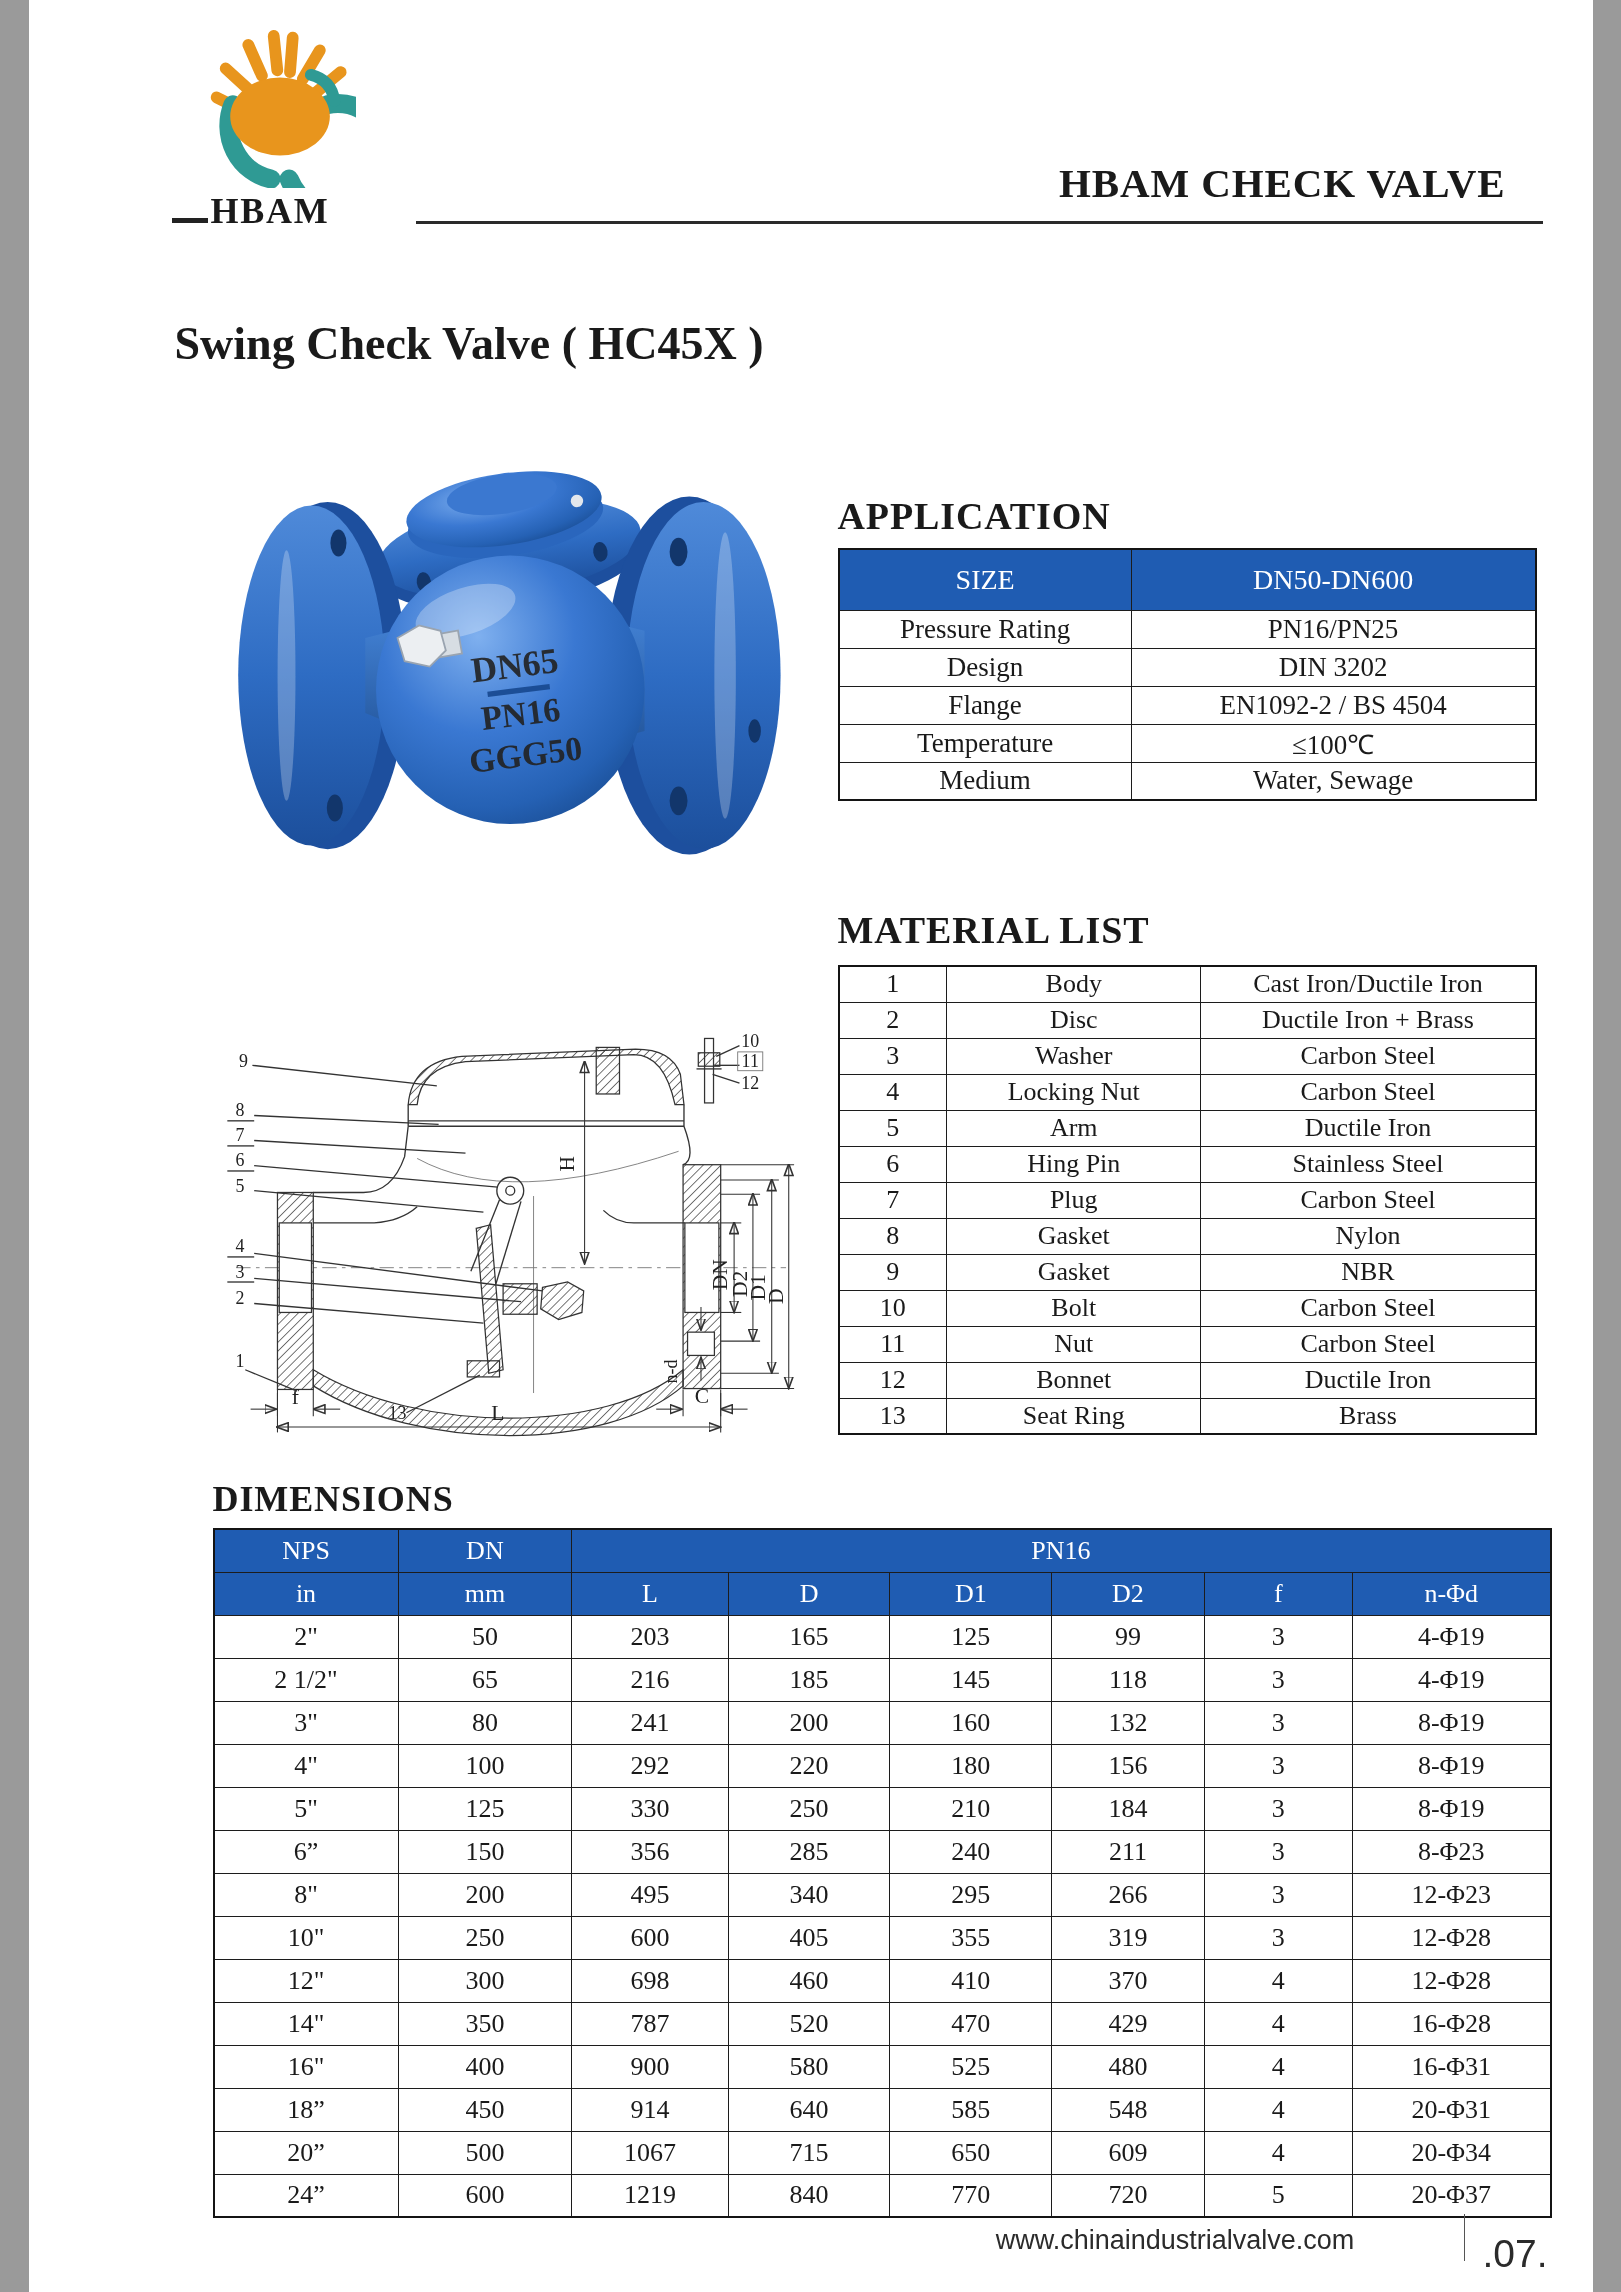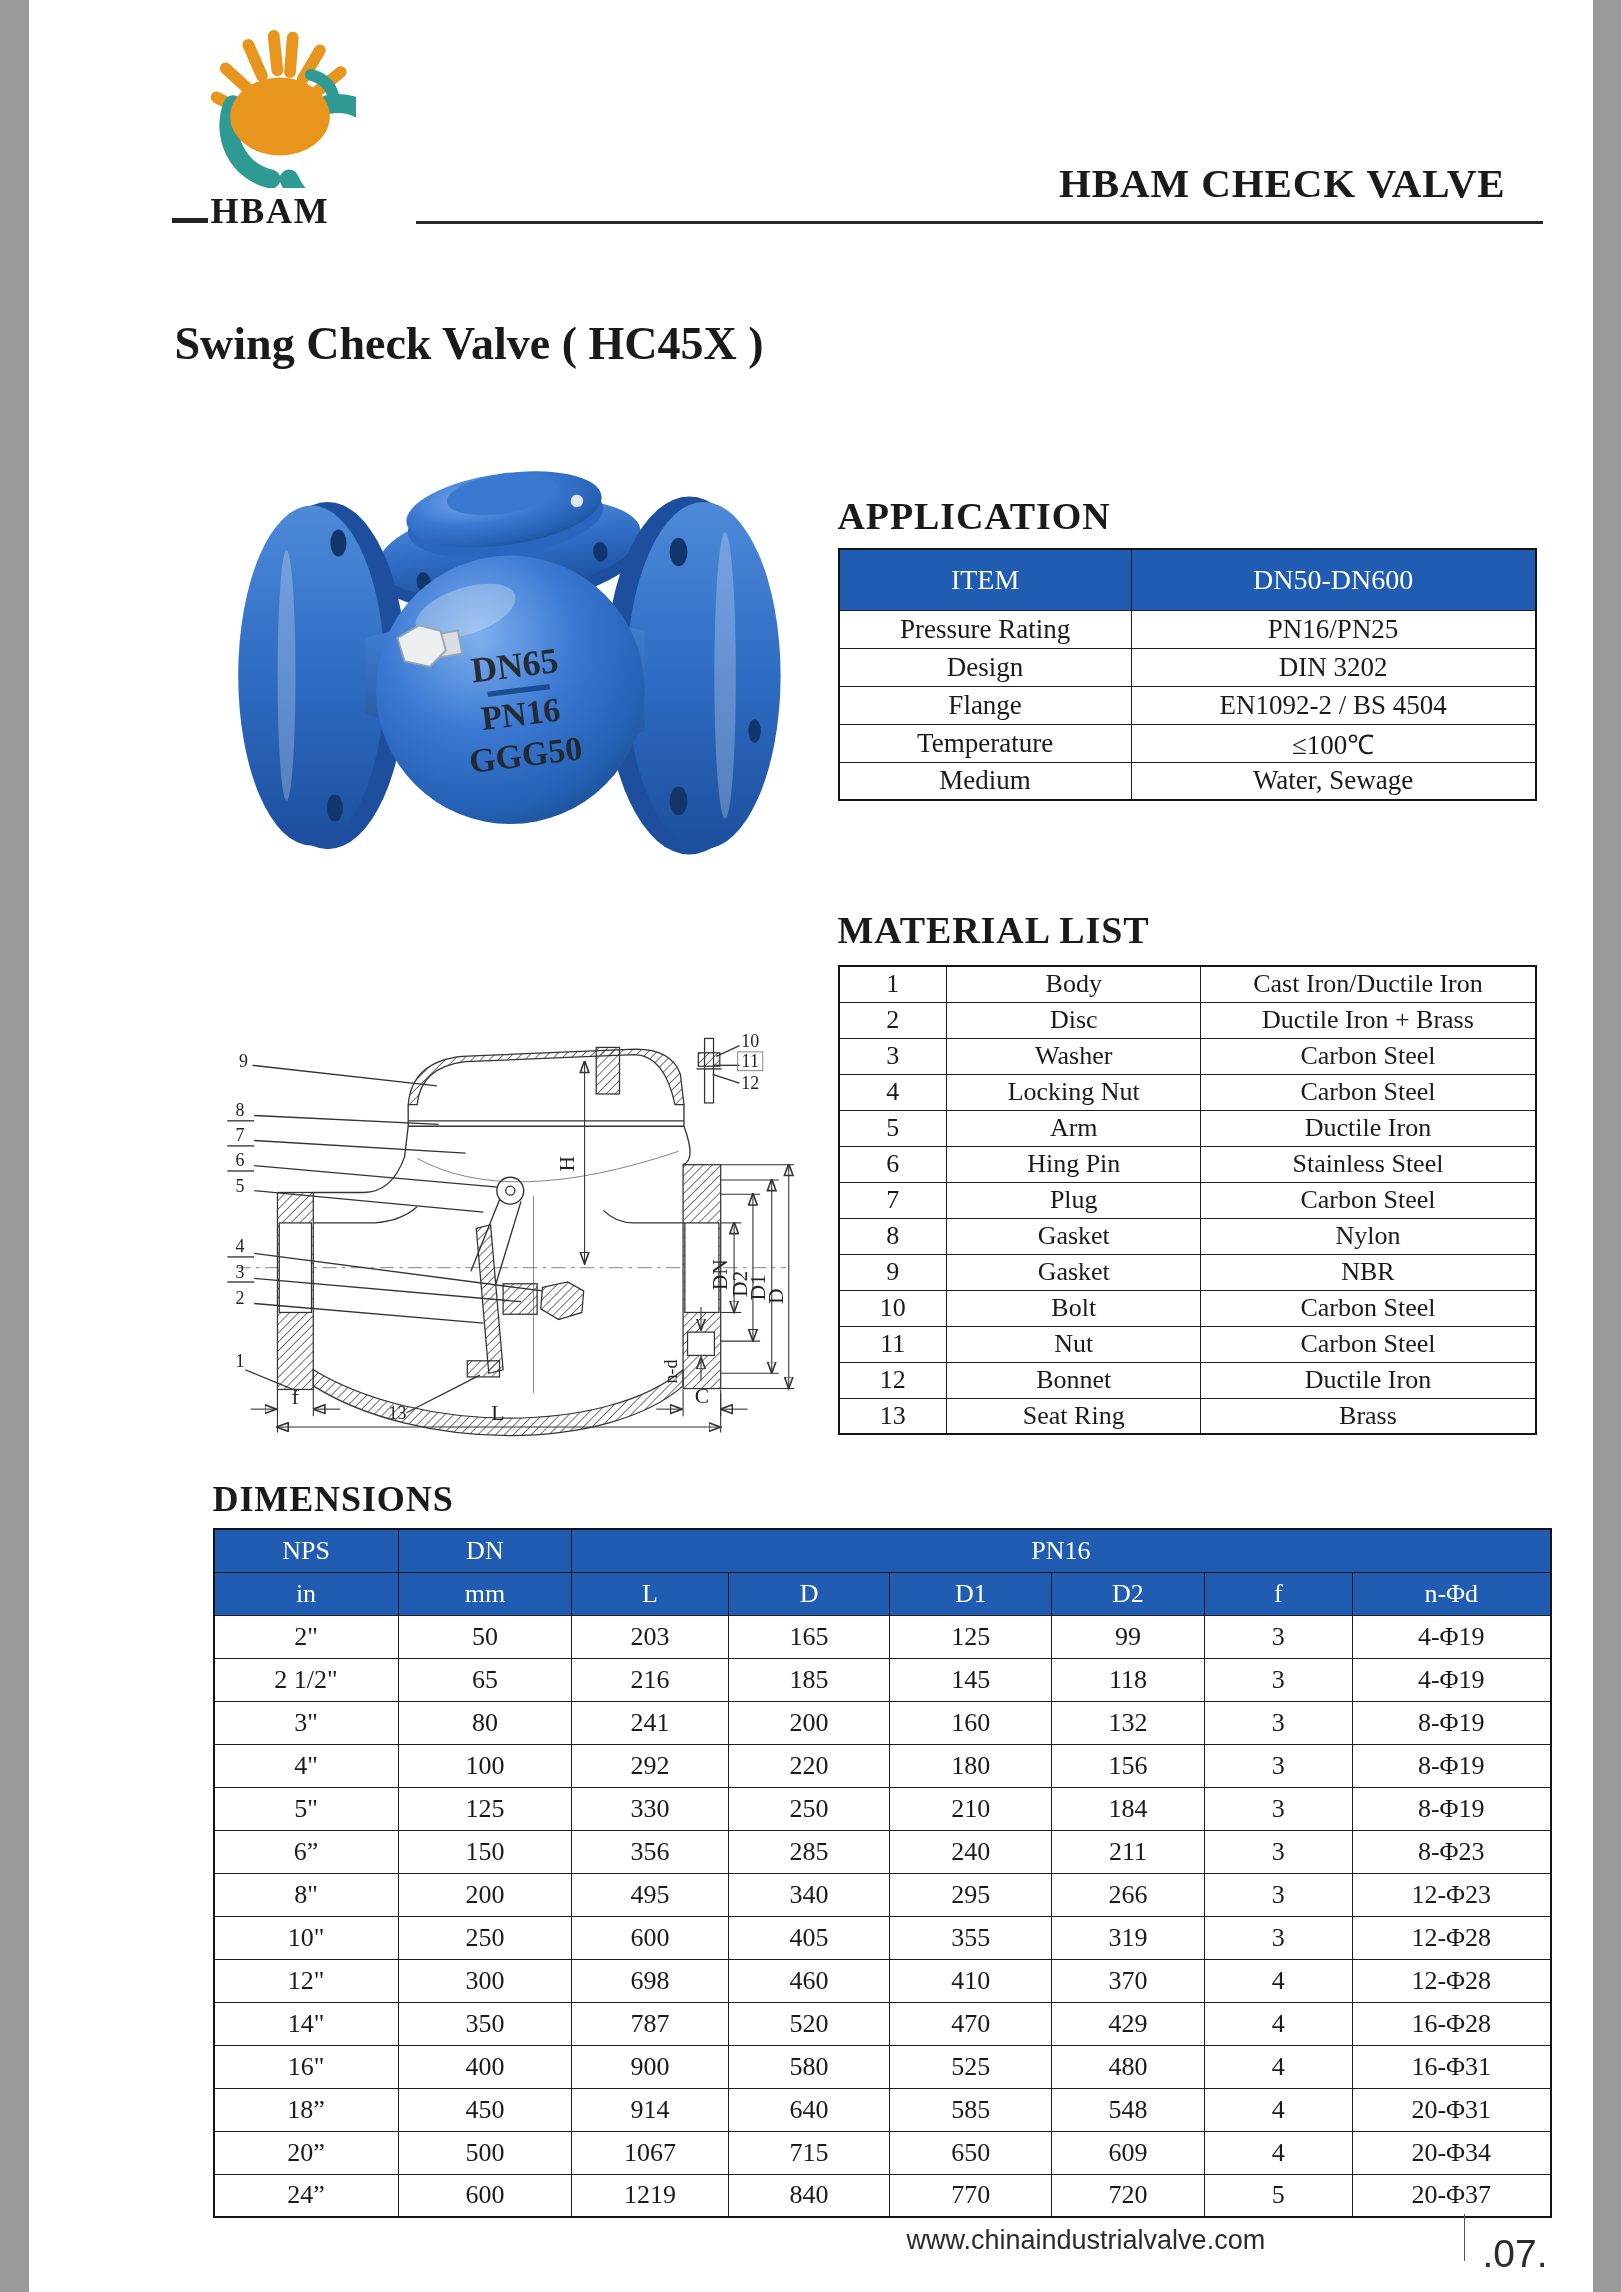--- a/index.html
+++ b/index.html
@@ -38,21 +38,21 @@
   tr.h48 td{height:43px}
   tr.h42 td{height:38px}
   tr.h40 td{height:36px;font-size:26px}
   .dim-table-wrap td{font-size:26px}
 
   
   .photo{left:202px;top:407px}
   .drawing{left:184px;top:972px}
 
   
-  .footer-url{left:878px;top:2225px;width:537px;text-align:left;
+  .footer-url{left:878px;top:2225px;width:537px;text-align:center;
               font-family:"Liberation Sans",sans-serif;font-size:27px;color:#2b2b2b}
   .footer-bar{left:1435px;top:2214px;width:1.8px;height:47px;background:#555}
   .footer-page{left:1454px;top:2232px;font-family:"Liberation Sans",sans-serif;
                font-size:39px;color:#2b2b2b}
 
   
   svg text{font-family:"Liberation Serif",serif;fill:#222}
   .dw line,.dw path,.dw rect,.dw circle,.dw polygon,.dw polyline{stroke:#333;stroke-width:1.5;fill:none}
   .dw .hx{fill:url(#hh);stroke:#333;stroke-width:1.4}
   .dw .wx{fill:#fff;stroke:#333;stroke-width:1.4}
@@ -153,21 +153,21 @@
 
   <div class="abs sec-heading h-app">APPLICATION</div>
   <div class="abs app-table-wrap">
     <table>
       <colgroup>
           <col style="width:42%">
           <col style="width:58%">
         </colgroup>
       <tbody>
           <tr class="blue h68">
-            <td>ITEM</td>
+            <td>SIZE</td>
             <td>DN50-DN600</td>
           </tr>
           <tr class="h42">
             <td>Pressure Rating</td>
             <td>PN16/PN25</td>
           </tr>
           <tr class="h42">
             <td>Design</td>
             <td>DIN 3202</td>
           </tr>

